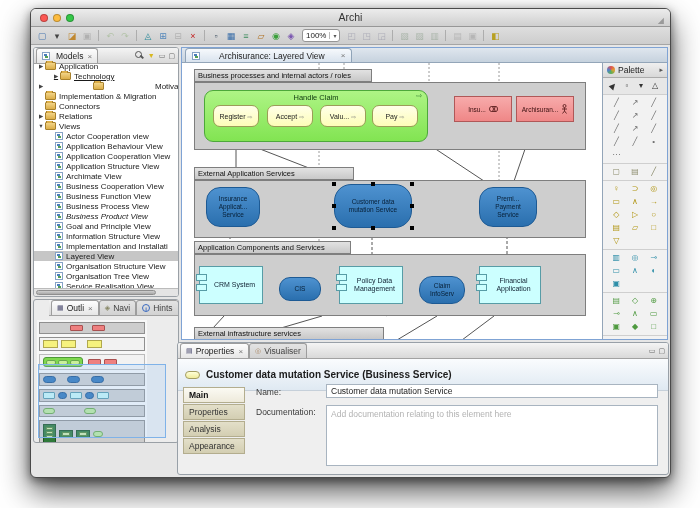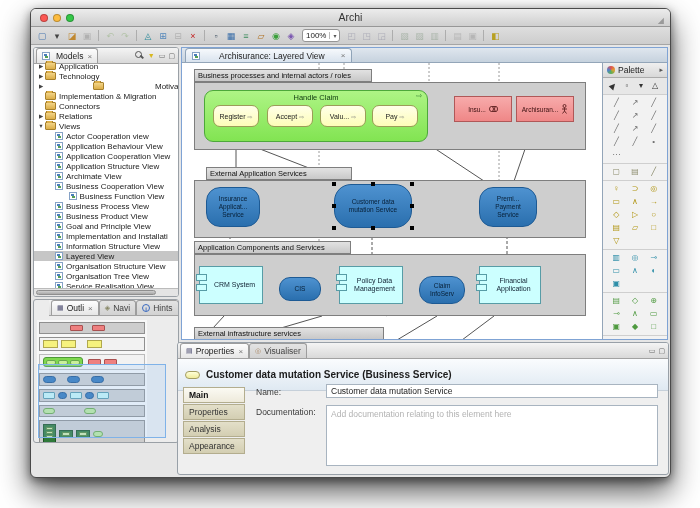--- a/index.html
+++ b/index.html
@@ -200,21 +200,21 @@
       <span style="color:#d8b820;font-size:7px;margin-right:4px">▼</span>
       <span class="vh-btn">▭</span>
       <span class="vh-btn">▢</span>
     </div>
     <div class="tree">
         <div class="trow" style="padding-left: 3px;">
           <span class="tarr">▶</span>
           <span class="ficon"></span>
           <span>Application</span>
         </div>
-        <div class="trow" style="padding-left: 3px;">
+        <div class="trow" style="padding-left: 18px; text-decoration: underline;">
           <span class="tarr">▶</span>
           <span class="ficon"></span>
           <span>Technology</span>
         </div>
         <div class="trow" style="padding-left: 3px; gap: 48px;">
           <span class="tarr">▶</span>
           <span class="ficon"></span>
           <span>Motivation</span>
         </div>
         <div class="trow" style="padding-left: 3px;">
@@ -260,49 +260,49 @@
         <div class="trow" style="padding-left: 13px;">
           <span class="tarr"></span>
           <span class="vicon"></span>
           <span>Archimate View</span>
         </div>
         <div class="trow" style="padding-left: 13px;">
           <span class="tarr"></span>
           <span class="vicon"></span>
           <span>Business Cooperation View</span>
         </div>
-        <div class="trow" style="padding-left: 13px; justify-content: center;">
+        <div class="trow" style="padding-left: 13px;">
           <span class="tarr"></span>
           <span class="vicon"></span>
           <span>Business Function View</span>
         </div>
         <div class="trow" style="padding-left: 13px;">
           <span class="tarr"></span>
           <span class="vicon"></span>
           <span>Business Process View</span>
         </div>
-        <div class="trow" style="padding-left: 13px;">
+        <div class="trow" style="padding-left: 13px; font-style: italic;">
           <span class="tarr"></span>
           <span class="vicon"></span>
           <span>Business Product View</span>
         </div>
         <div class="trow" style="padding-left: 13px;">
           <span class="tarr"></span>
           <span class="vicon"></span>
           <span>Goal and Principle View</span>
         </div>
         <div class="trow" style="padding-left: 13px;">
           <span class="tarr"></span>
           <span class="vicon"></span>
+          <span>Information Structure View</span>
+        </div>
+        <div class="trow" style="padding-left: 13px;">
+          <span class="tarr"></span>
+          <span class="vicon"></span>
           <span>Implementation and Installati</span>
-        </div>
-        <div class="trow" style="padding-left: 13px;">
-          <span class="tarr"></span>
-          <span class="vicon"></span>
-          <span>Information Structure View</span>
         </div>
         <div class="trow sel" style="padding-left: 13px;">
           <span class="tarr"></span>
           <span class="vicon"></span>
           <span>Layered View</span>
         </div>
         <div class="trow" style="padding-left: 13px;">
           <span class="tarr"></span>
           <span class="vicon"></span>
           <span>Organisation Structure View</span>
@@ -492,21 +492,21 @@
           </svg>
       </div>
       <div class="role" style="left:334px">
         <span>Archisuran...</span>
         <svg width="7" height="10">
             <circle cx="3.5" cy="2" r="1.5" fill="none" stroke="#6a2a2a"></circle>
             <path d="M3.5 3.5 V7 M1 5 H6 M3.5 7 L1.5 9.5 M3.5 7 L5.5 9.5" stroke="#6a2a2a" fill="none"></path>
           </svg>
       </div>
 
-      <div class="grp-hd" style="left:24px;top:104px;width:146px">External Application Services</div>
+      <div class="grp-hd" style="left:12px;top:104px;width:160px">External Application Services</div>
       <div class="grp-bd" style="left:12px;top:117px;width:392px;height:58px"></div>
       <div class="svcb" style="left:24px;top:124px;width:54px;height:40px;border-radius:14px">Insurance Applicat... Service</div>
       <div class="svcb" style="left:152px;top:121px;width:78px;height:44px;border-radius:17px">Customer data mutation Service</div>
       <div class="svcb" style="left:297px;top:124px;width:58px;height:40px;border-radius:14px">Premi... Payment Service</div>
 
       <span class="hdl" style="left:150px;top:119px"></span>
       <span class="hdl" style="left:189px;top:119px"></span>
       <span class="hdl" style="left:228px;top:119px"></span>
       <span class="hdl" style="left:150px;top:141px"></span>
       <span class="hdl" style="left:228px;top:141px"></span>

